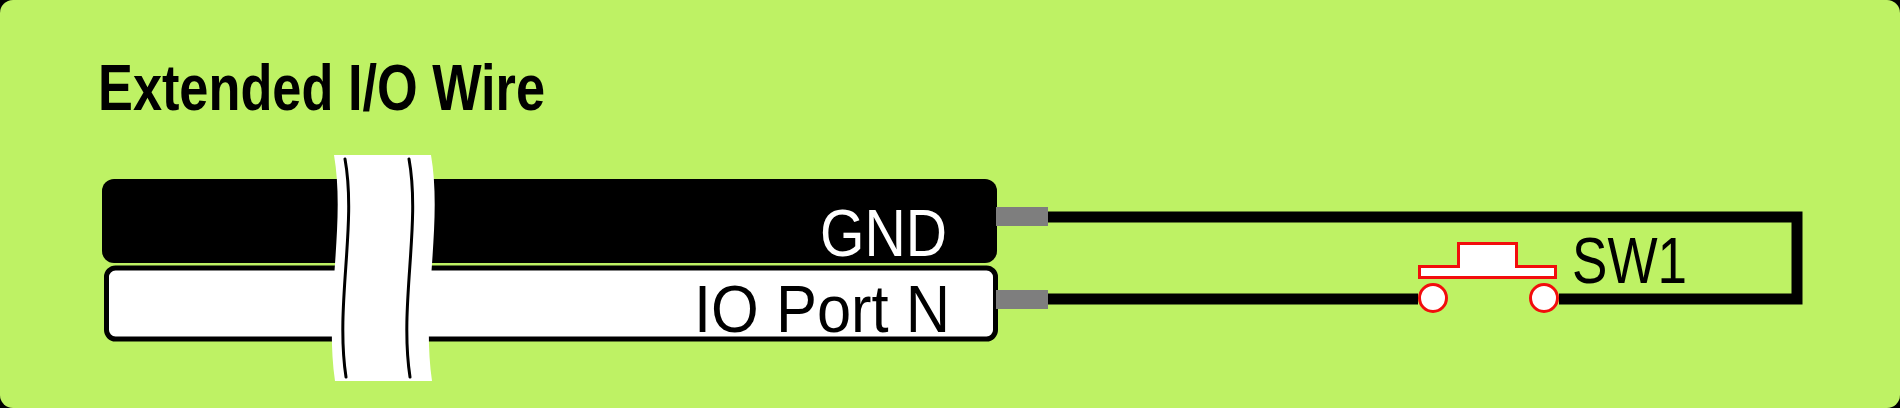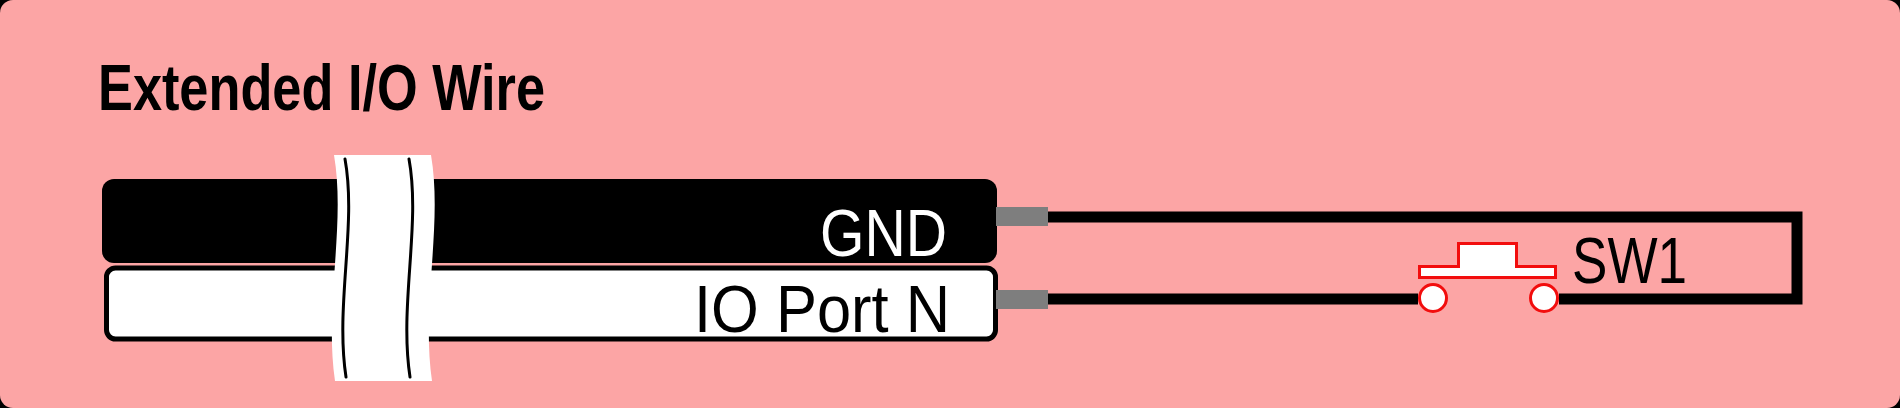--- a/index.html
+++ b/index.html
@@ -6,21 +6,21 @@
     margin: 0;
     padding: 0;
     background: #000000;
     width: 1900px;
     height: 408px;
     overflow: hidden;
   }
   .card {
     position: absolute;
     inset: 0;
-    background: #fca5a5;
+    background: #bef264;
     border-radius: 13px;
     overflow: hidden;
   }
   svg.diagram {
     display: block;
     width: 1900px;
     height: 408px;
   }
   text {
     font-family: "Liberation Sans", sans-serif;

